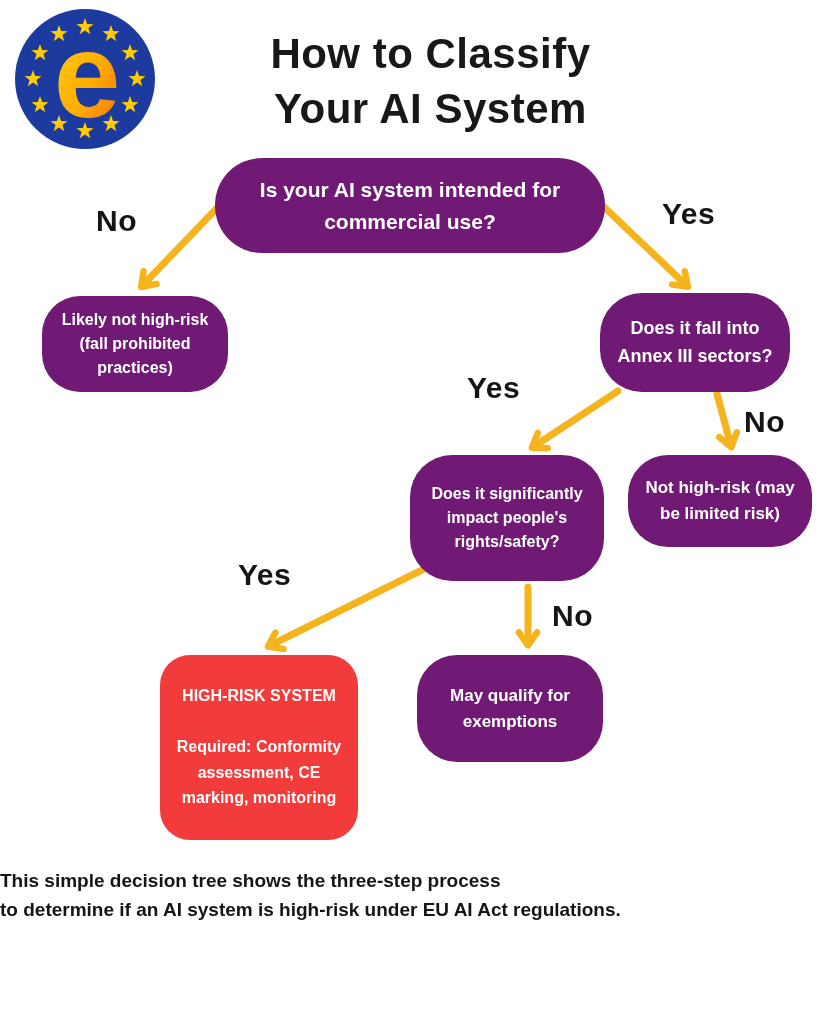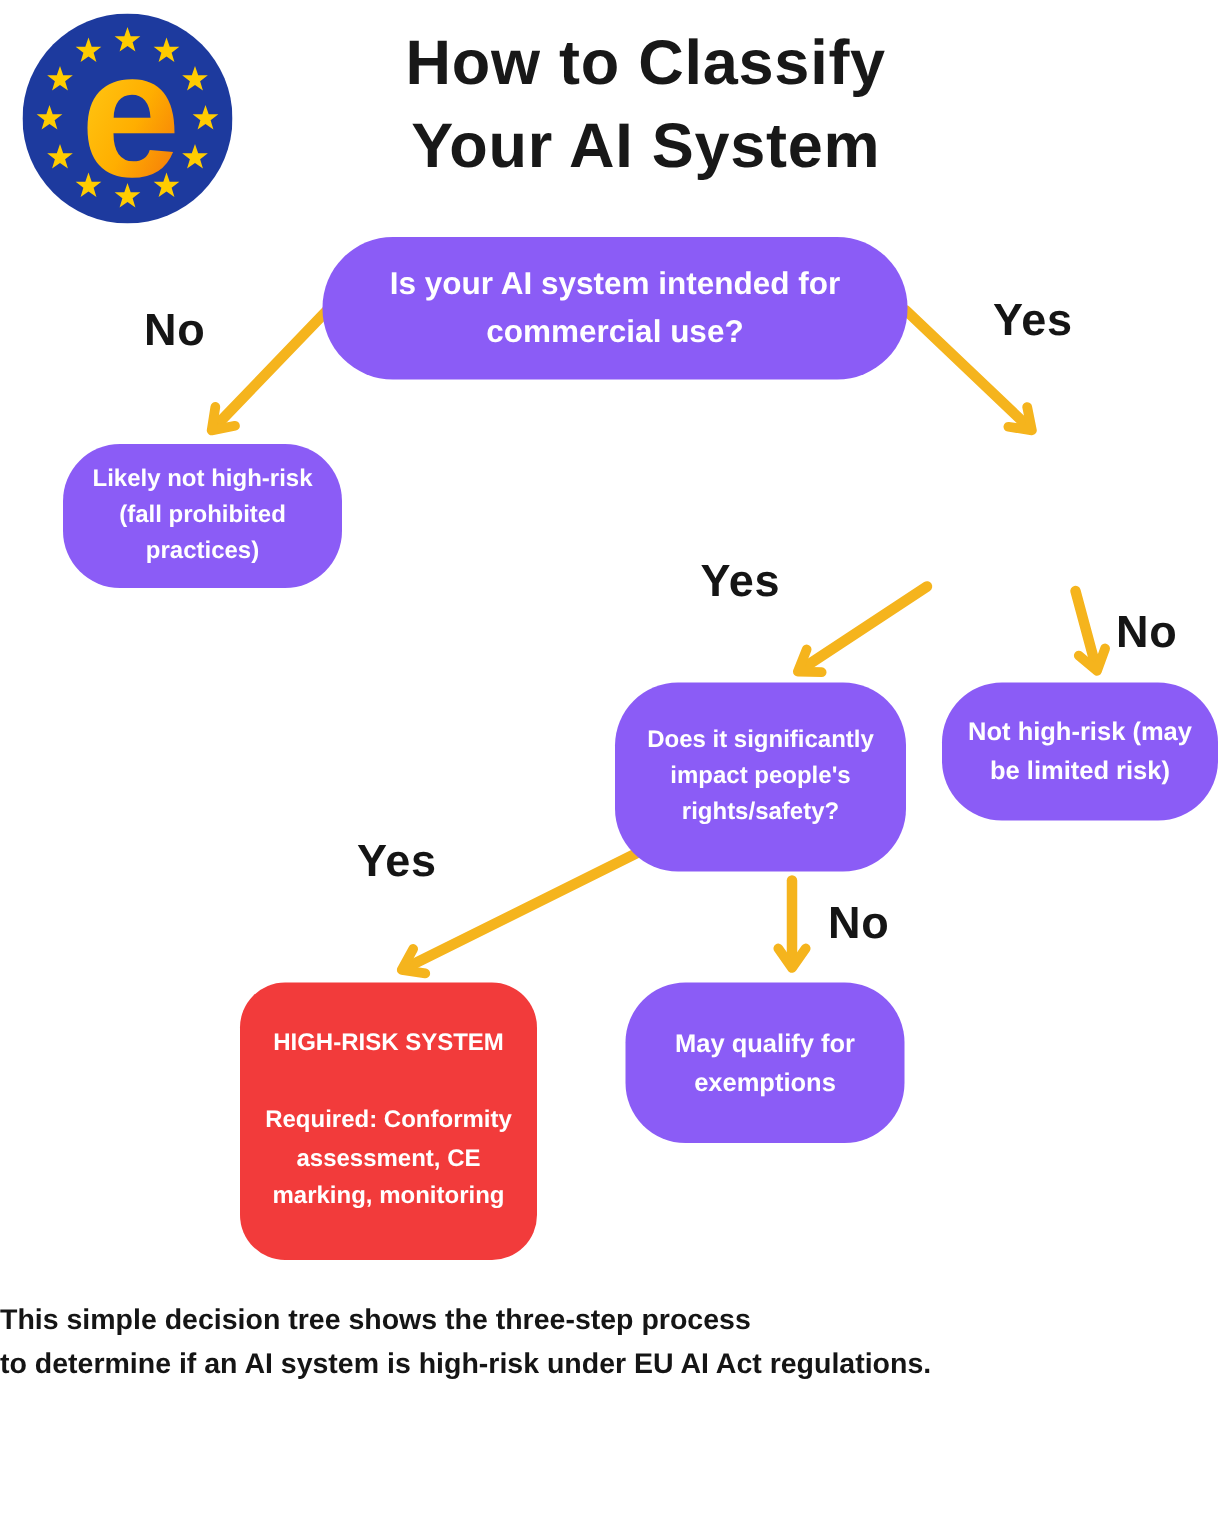--- a/index.html
+++ b/index.html
@@ -6,27 +6,27 @@
   .canvas{
     position:relative;width:819px;height:1024px;background:#ffffff;overflow:hidden;
     font-family:"Liberation Sans","DejaVu Sans",sans-serif;
   }
   
   .arrows{position:absolute;left:0;top:0;width:819px;height:1024px;pointer-events:none;}
   
   .logo-main{position:absolute;left:15px;top:9px;width:140px;height:140px;}
   
   .title{
-    position:absolute;left:0;right:0;top:14px;margin:0;padding-left:42px;
+    position:absolute;left:0;right:0;top:14px;margin:12px;padding-left:42px;
     text-align:center;font-size:42px;font-weight:800;line-height:55px;
     color:#181818;white-space:pre-line;letter-spacing:.5px;
   }
   
   .node{
-    position:absolute;background:#8b5cf6;color:#ffffff;font-weight:700;
+    position:absolute;background:#701a75;color:#ffffff;font-weight:700;
     text-align:center;display:flex;align-items:center;justify-content:center;
     white-space:pre-line;box-sizing:border-box;line-height:1.52;
   }
   .node-root   {left:215px;top:158px;width:390px;height:95px;border-radius:47px;font-size:21px;}
   .node-likely {left:42px; top:296px;width:186px;height:96px;border-radius:38px;font-size:16px;}
   .node-annex  {left:600px;top:293px;width:190px;height:99px;border-radius:42px;font-size:18px;}
   .node-impact {left:410px;top:455px;width:194px;height:126px;border-radius:42px;font-size:16px;}
   .node-limited{left:628px;top:455px;width:184px;height:92px;border-radius:40px;font-size:17px;}
   .node-exempt {left:417px;top:655px;width:186px;height:107px;border-radius:40px;font-size:17px;}
   .node-highrisk{
@@ -103,20 +103,22 @@
   </div>
 
   <h1 class="title">How to Classify
 Your AI System</h1>
 
   <div class="node node-root">Is your AI system intended for
 commercial use?</div>
   <div class="node node-likely">Likely not high-risk
 (fall prohibited
 practices)</div>
+  <div class="node node-annex">Does it fall into
+Annex III sectors?</div>
   <div class="node node-limited">Not high-risk (may
 be limited risk)</div>
   <div class="node node-impact">Does it significantly
 impact people's
 rights/safety?</div>
   <div class="node node-highrisk">HIGH-RISK SYSTEM
 
 Required: Conformity
 assessment, CE
 marking, monitoring</div>

